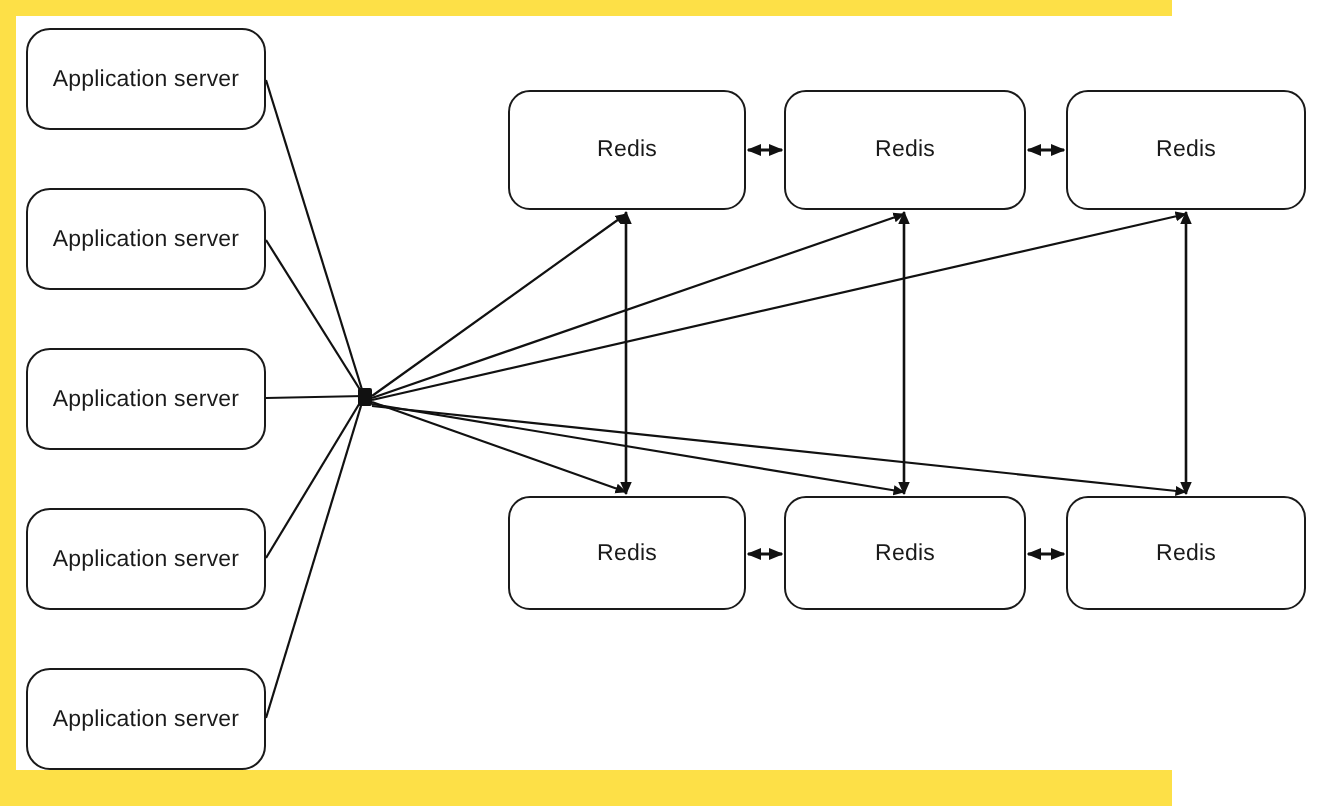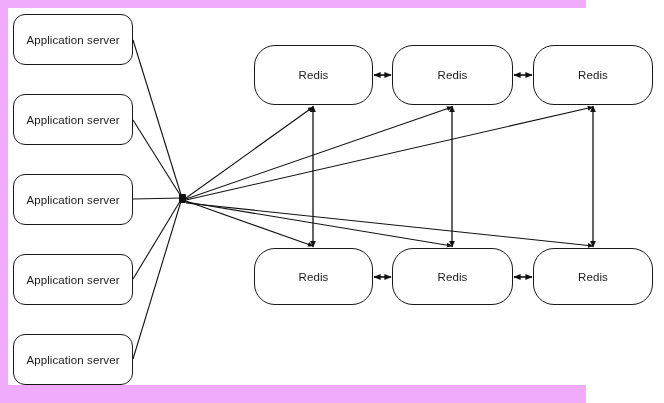--- a/index.html
+++ b/index.html
@@ -10,21 +10,21 @@
   body {
     width: 664px;
     height: 403px;
     overflow: hidden;
     font-family: "Liberation Sans", sans-serif;
   }
   #stage {
     position: relative;
     width: 586px;
     height: 403px;
-    background: #f0abfc;
+    background: #fde047;
   }
   #canvas {
     position: absolute;
     left: 8px;
     top: 8px;
     width: 637px;
     height: 377px;
     background: #ffffff;
   }
   #edges {
@@ -43,21 +43,21 @@
     border-radius: 11px;
     display: flex;
     align-items: center;
     justify-content: center;
     color: #1a1a1a;
     font-size: 11.5px;
     letter-spacing: 0.1px;
     white-space: nowrap;
   }
   .node-app { border-radius: 12px; }
-  .node-redis { border-radius: 21px; }
+  .node-redis { border-radius: 11px; }
   .node-label { pointer-events: none; }
   .hub {
     position: absolute;
     width: 7px;
     height: 9px;
     background: #111111;
     border-radius: 1px;
   }
 </style>
 </head>

